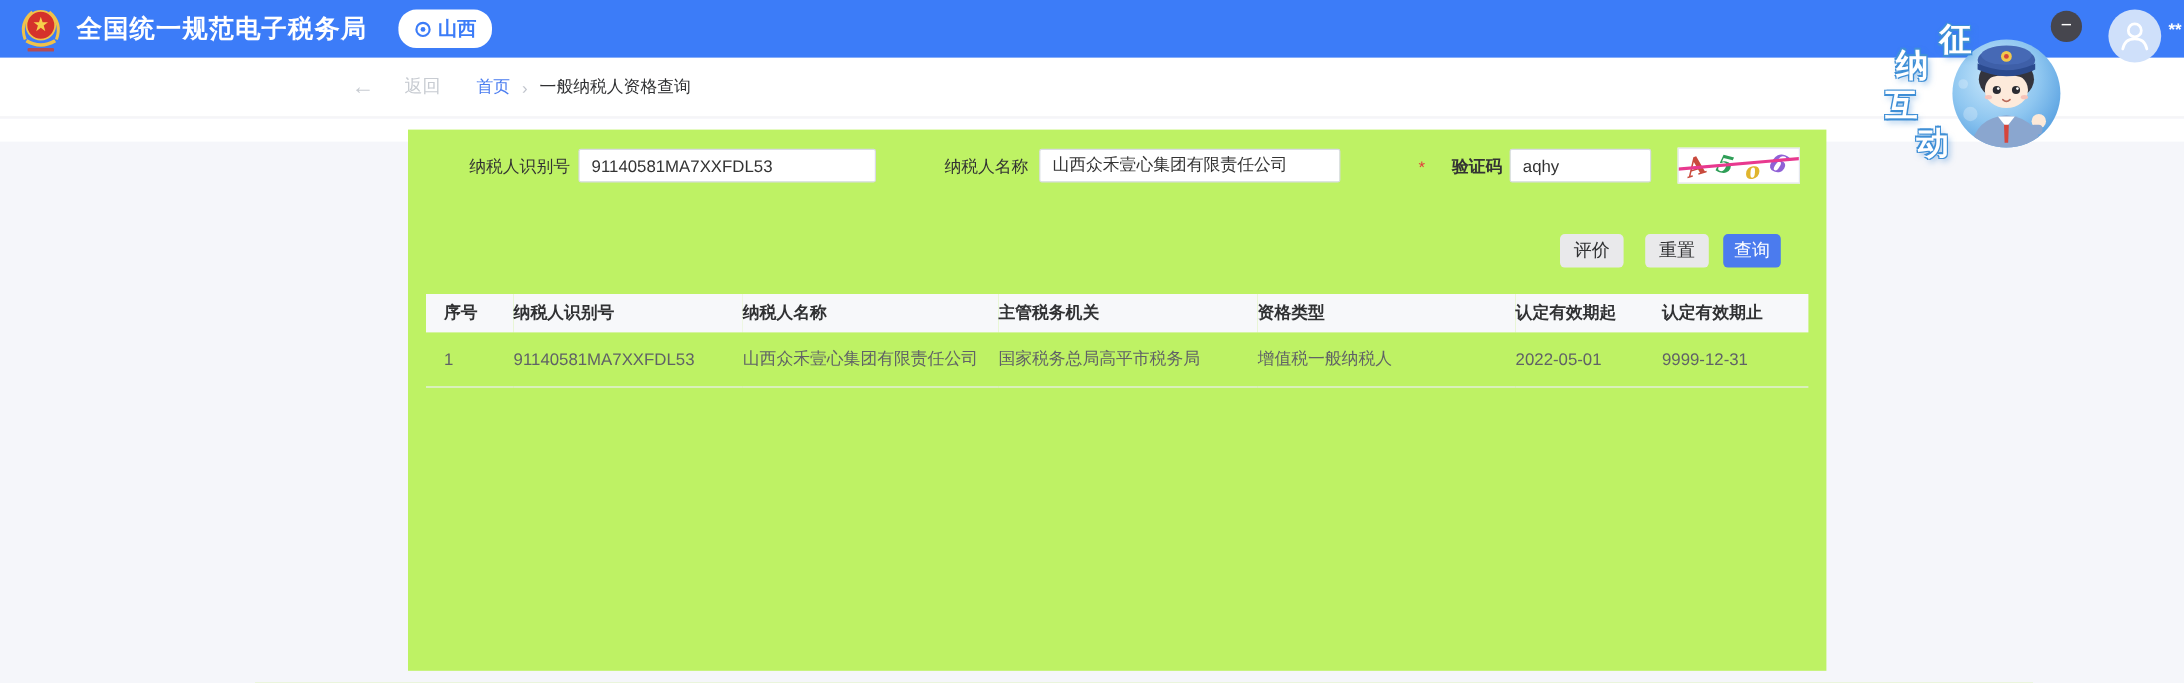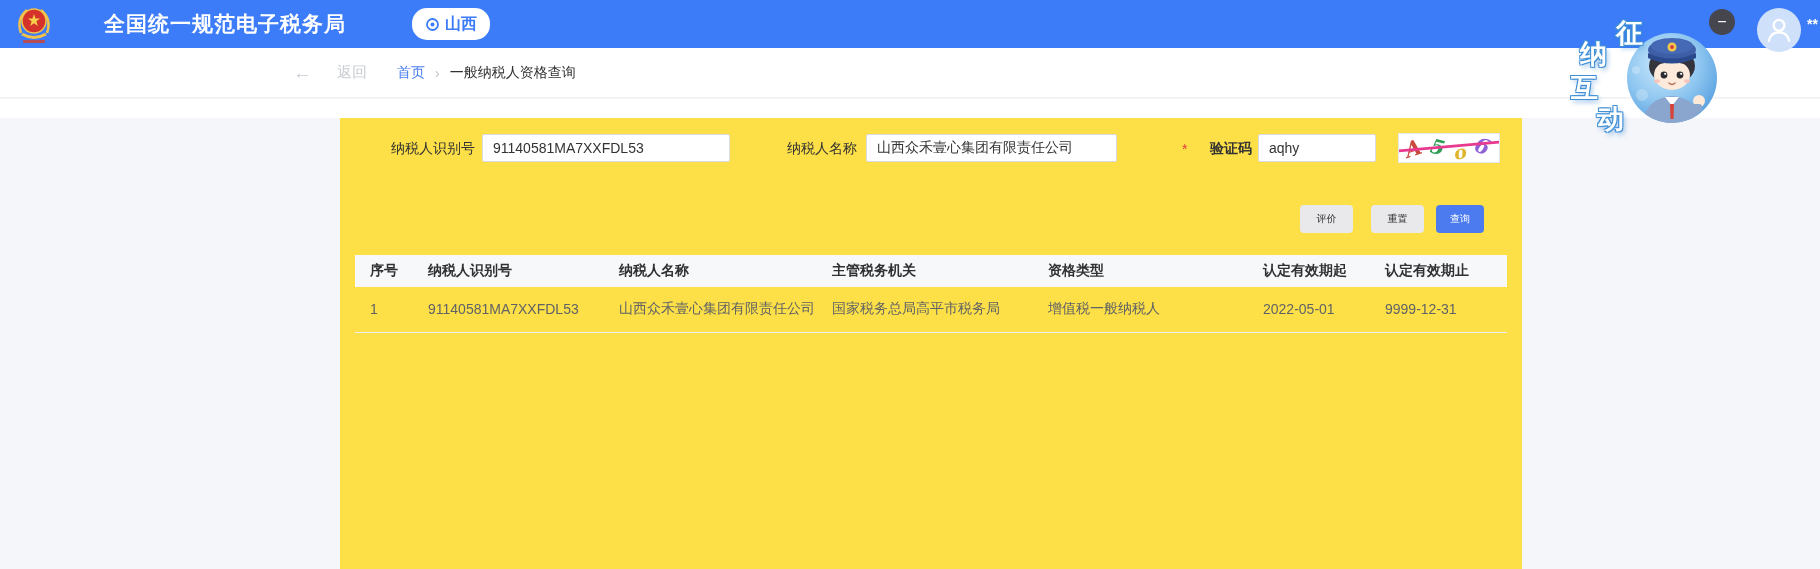--- a/index.html
+++ b/index.html
@@ -4,21 +4,21 @@
 <style>
   * { margin:0; padding:0; box-sizing:border-box; }
   html,body { width:1820px; height:569px; overflow:hidden; }
   body {
     font-family:"Liberation Sans","DejaVu Sans",sans-serif;
     position:relative; background:#f5f6fa;
   }
   
   .header {
     position:absolute; left:0; top:0; width:1820px; height:48px;
-    background:#3c7cf8; display:flex; align-items:center; z-index:10;gap:40px;
+    background:#3c7cf8; display:flex; align-items:center; z-index:10;
   }
   .logo { margin-left:14px; width:40px; height:42px; flex:0 0 auto; }
   .app-title { margin-left:10px; color:#fff; font-size:21px; font-weight:bold; letter-spacing:1px; }
   .region-badge {
     margin-left:26px; height:32px; background:#fff; border-radius:15px;
     display:flex; align-items:center; gap:5px; padding:0 13px;
     color:#3c7cf8; font-size:16px; font-weight:bold; cursor:pointer;
   }
   
   .crumb-bar {
@@ -27,36 +27,36 @@
     display:flex; align-items:center; padding-left:293px; z-index:2;
   }
   .crumb-strip2 { position:absolute; left:0; top:99px; width:1820px; height:19px; background:#fff; }
   .back-arrow { color:#c8ccd2; font-size:19px; }
   .back-label { color:#c8ccd2; font-size:15px; margin-left:25px; }
   .crumb-home { color:#4a7cf0; font-size:14px; margin-left:30px; cursor:pointer; }
   .crumb-sep  { color:#c0c4cc; font-size:14px; margin-left:10px; }
   .crumb-cur  { color:#303133; font-size:14px; margin-left:10px; }
   
   .card {
-    position:absolute; left:340px; top:118px; width:1182px; height:451px;
-    background:#fde047; z-index:1;
+    position:absolute; left:340px; top:108px; width:1182px; height:451px;
+    background:#bef264; z-index:1;
   }
   .form-label { position:absolute; top:16px; height:28px; line-height:28px; font-size:14px; color:#333; text-align:right; }
   .form-input {
     position:absolute; top:16px; height:28px; border:1px solid #d8dbe2; border-radius:2px;
     padding:0 10px; font-size:14px; color:#333; font-family:inherit; background:#fff; outline:none;
   }
   .req-star { position:absolute; top:16px; height:28px; line-height:30px; color:#e23c3c; font-size:14px; }
   .captcha-box {
     position:absolute; left:1058px; top:15px; width:102px; height:30px;
     border:1px solid #e4e7ed; background:#fff; cursor:pointer;
   }
   .btn {
     position:absolute; top:87px; height:28px; border:none; border-radius:4px;
-    font-size:10px; font-family:inherit; cursor:pointer; line-height:28px; text-align:center;
+    font-size:15px; font-family:inherit; cursor:pointer; line-height:28px; text-align:center;
   }
   .btn-gray { background:#e9e9eb; color:#303133; }
   .btn-blue { background:#4b7bee; color:#fff; }
   
   .tbl-wrap { position:absolute; left:15px; top:137px; width:1152px; }
   table { width:1152px; border-collapse:collapse; table-layout:fixed; }
   thead th {
     background:#f7f8fa; height:32px; font-size:14px; font-weight:bold; color:#303133;
     text-align:left; padding:0;
   }

